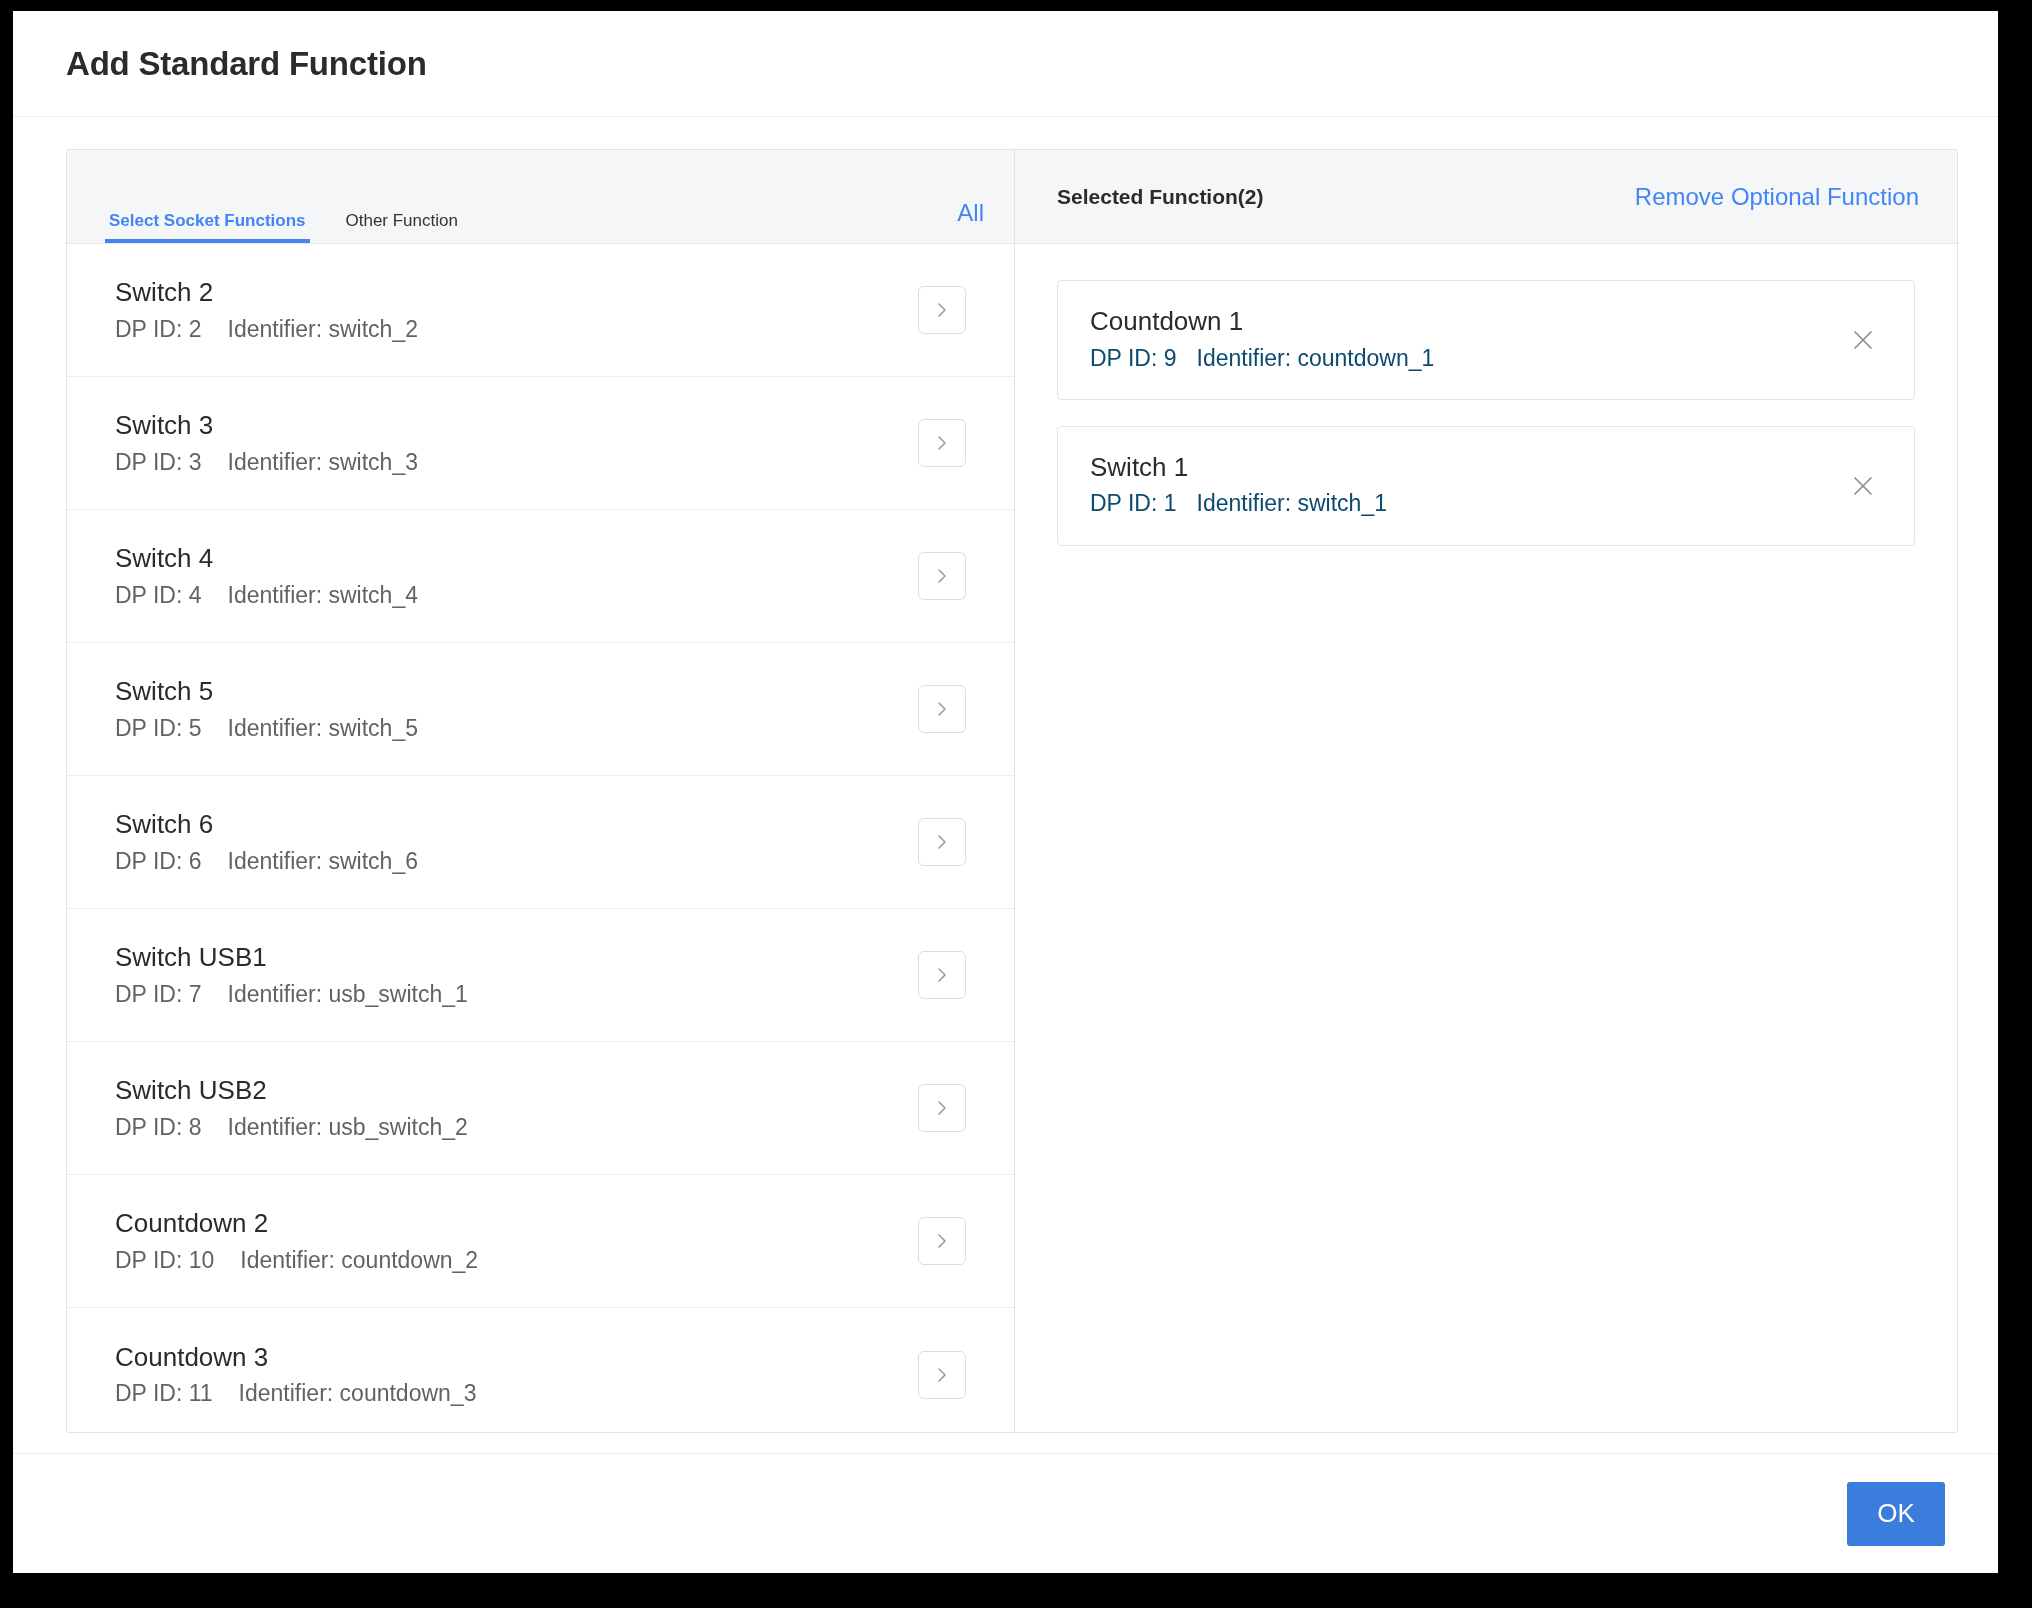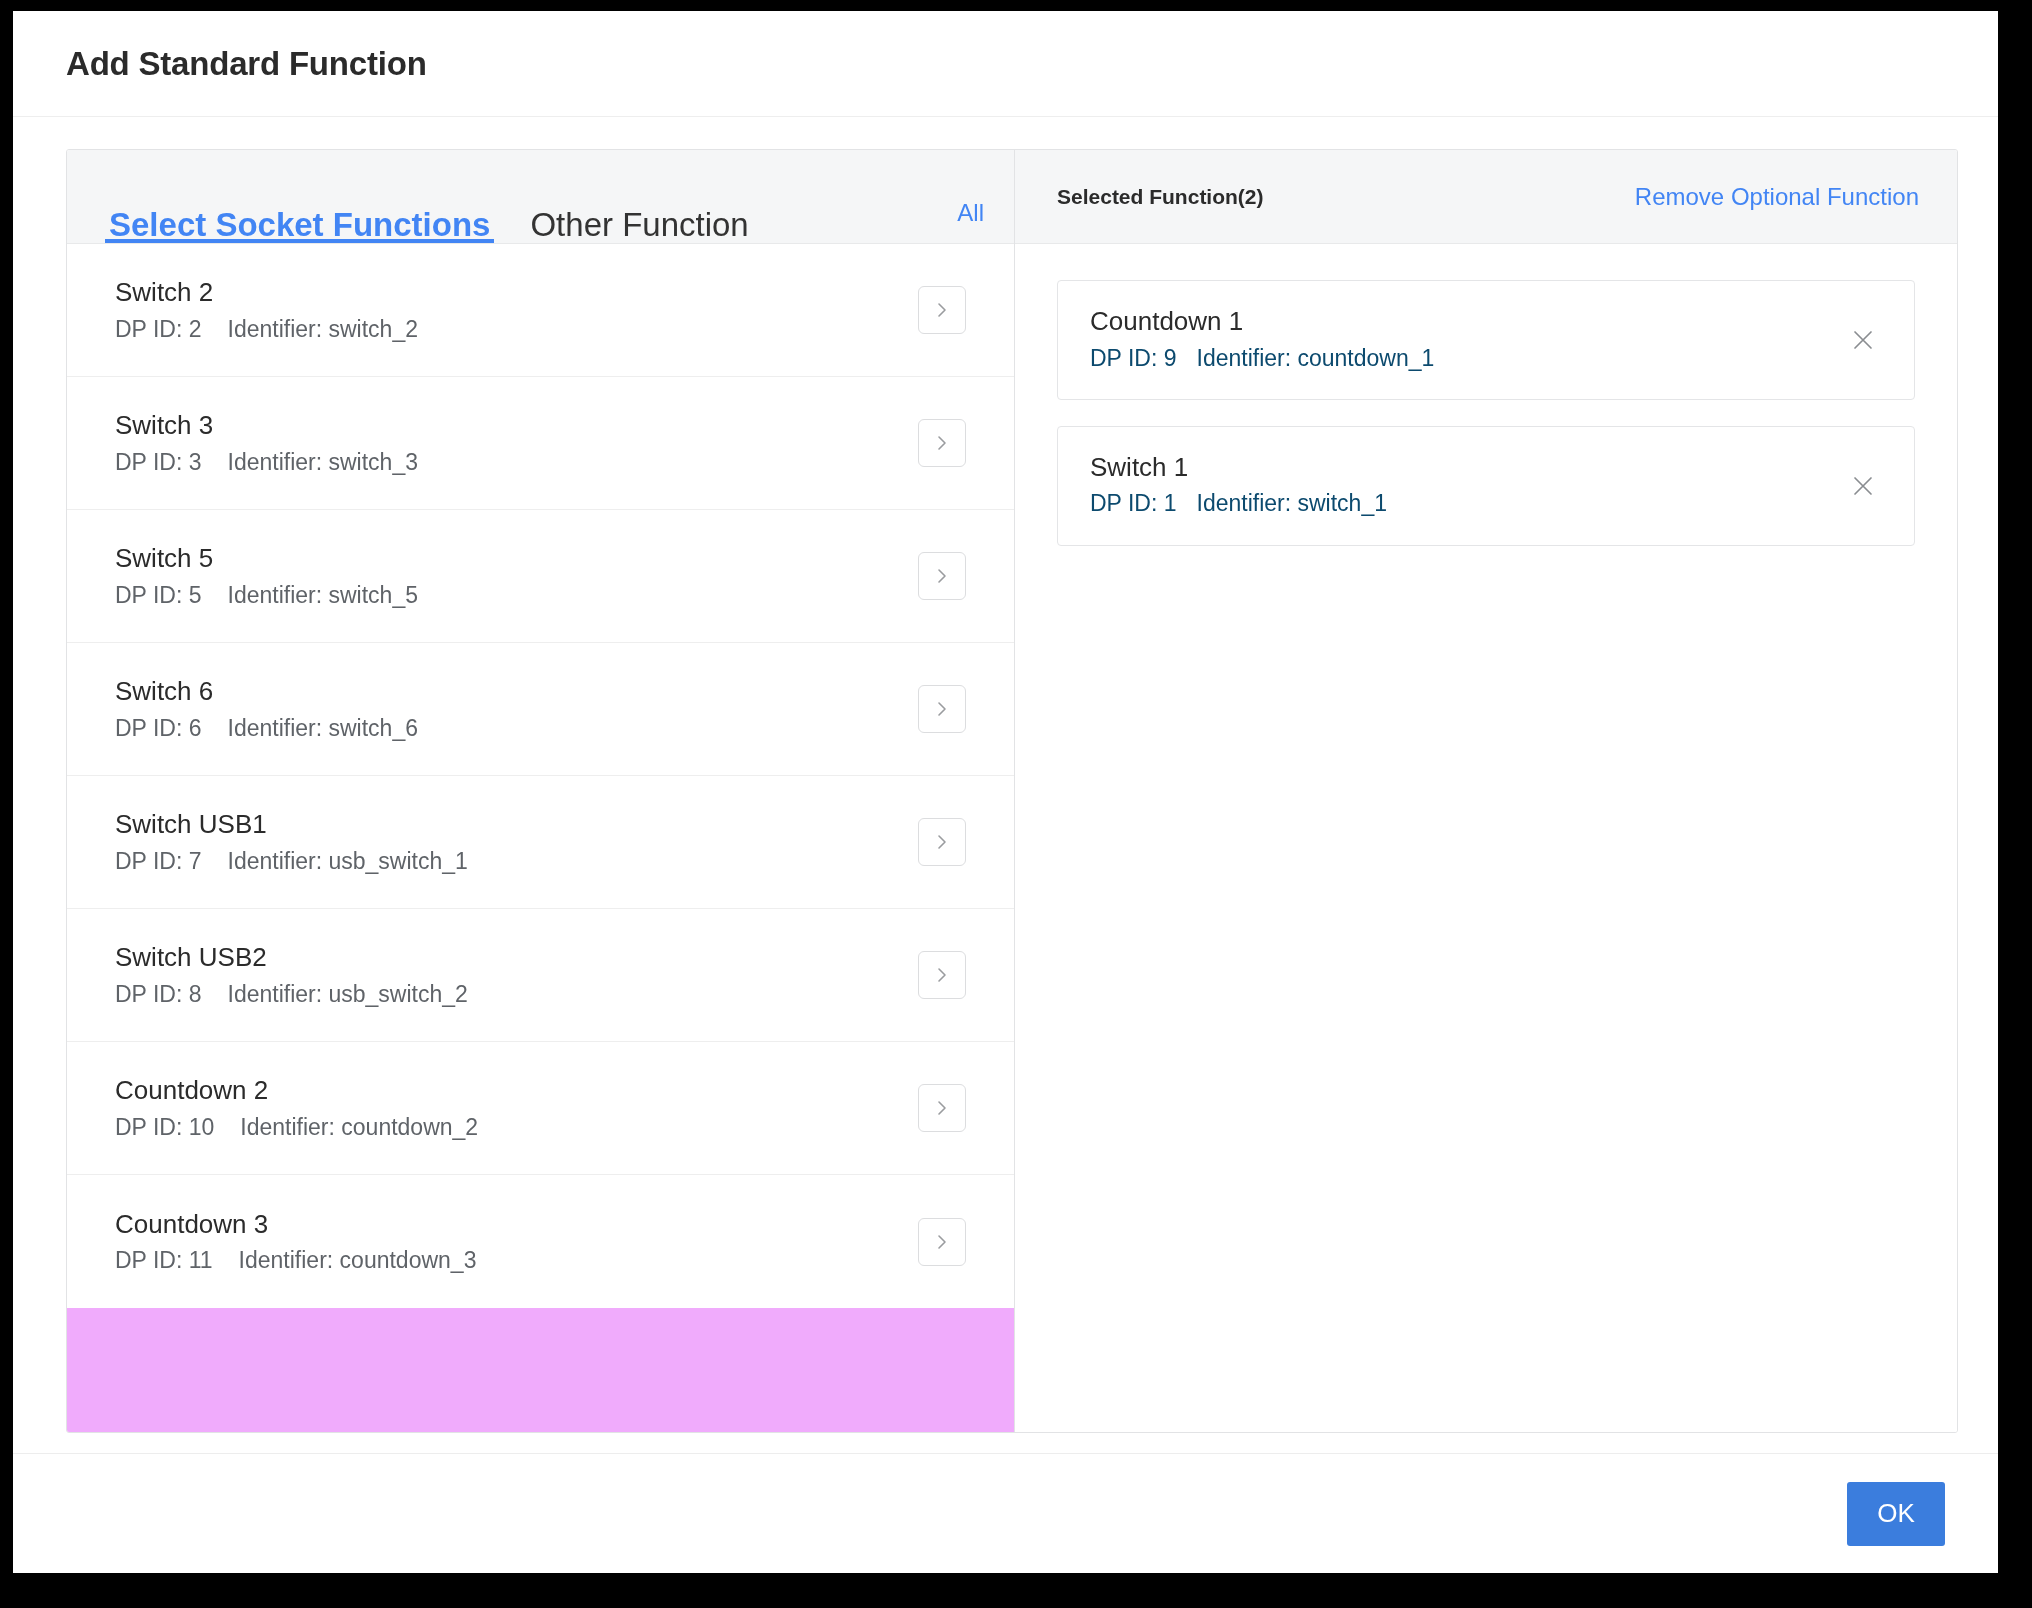--- a/index.html
+++ b/index.html
@@ -101,23 +101,23 @@
 
   .tabs {
     display: flex;
     align-items: flex-end;
     gap: 32px;
     height: 100%;
     padding-bottom: 0;
   }
   .tab {
     position: relative;
-    font-size: 33px;
+    font-size: 17px;
     color: #333333;
-    padding: 0 4px 2px 4px;
+    padding: 0 4px 14px 4px;
     cursor: pointer;
     white-space: nowrap;
     line-height: 1;
     align-self: flex-end;
   }
   .tab.active {
     color: #4285f4;
     font-weight: bold;
   }
   .tab.active::after {
@@ -320,20 +320,36 @@
                     </svg>
                   </span>
                 </div>
               </div>
               <div class="fn-row">
                 <div class="fn-text">
                   <div class="fn-name">Switch 3</div>
                   <div class="fn-meta">
                     <span>DP ID: 3</span>
                     <span>Identifier: switch_3</span>
+                  </div>
+                </div>
+                <div class="chev-btn">
+                  <span>
+                    <svg width="20" height="20" viewBox="0 0 20 20" fill="none">
+                      <path d="M7 4l6 6-6 6" stroke="#9a9c9f" stroke-width="1.6" stroke-linecap="round" stroke-linejoin="round"></path>
+                    </svg>
+                  </span>
+                </div>
+              </div>
+              <div class="fn-row">
+                <div class="fn-text">
+                  <div class="fn-name">Switch 4</div>
+                  <div class="fn-meta">
+                    <span>DP ID: 4</span>
+                    <span>Identifier: switch_4</span>
                   </div>
                 </div>
                 <div class="chev-btn">
                   <span>
                     <svg width="20" height="20" viewBox="0 0 20 20" fill="none">
                       <path d="M7 4l6 6-6 6" stroke="#9a9c9f" stroke-width="1.6" stroke-linecap="round" stroke-linejoin="round"></path>
                     </svg>
                   </span>
                 </div>
               </div>

